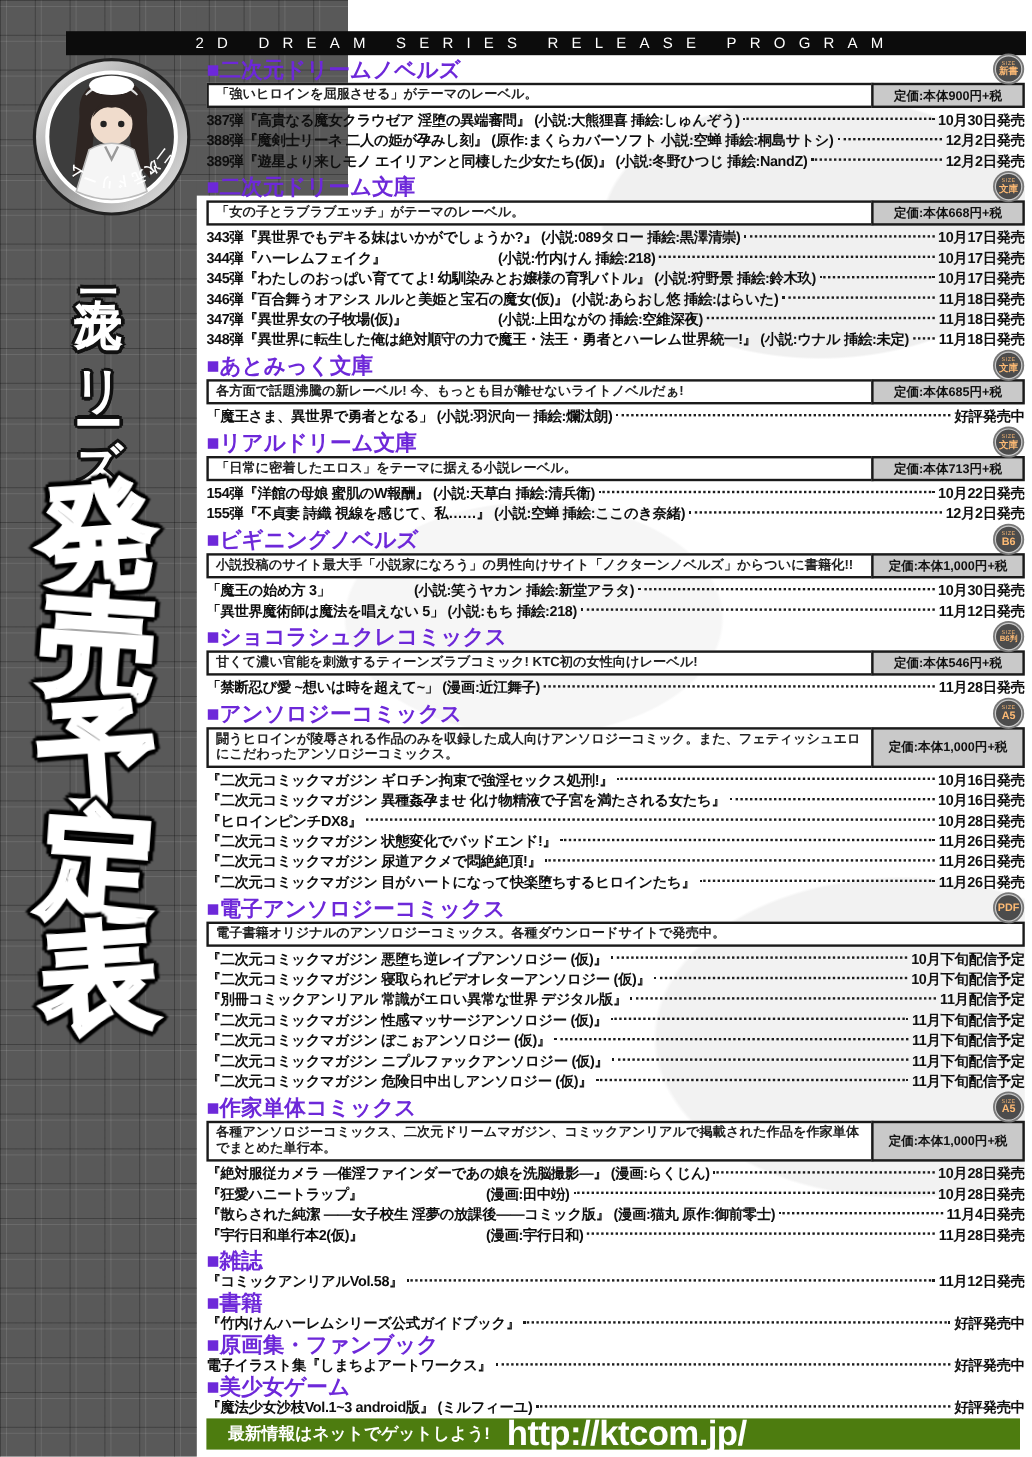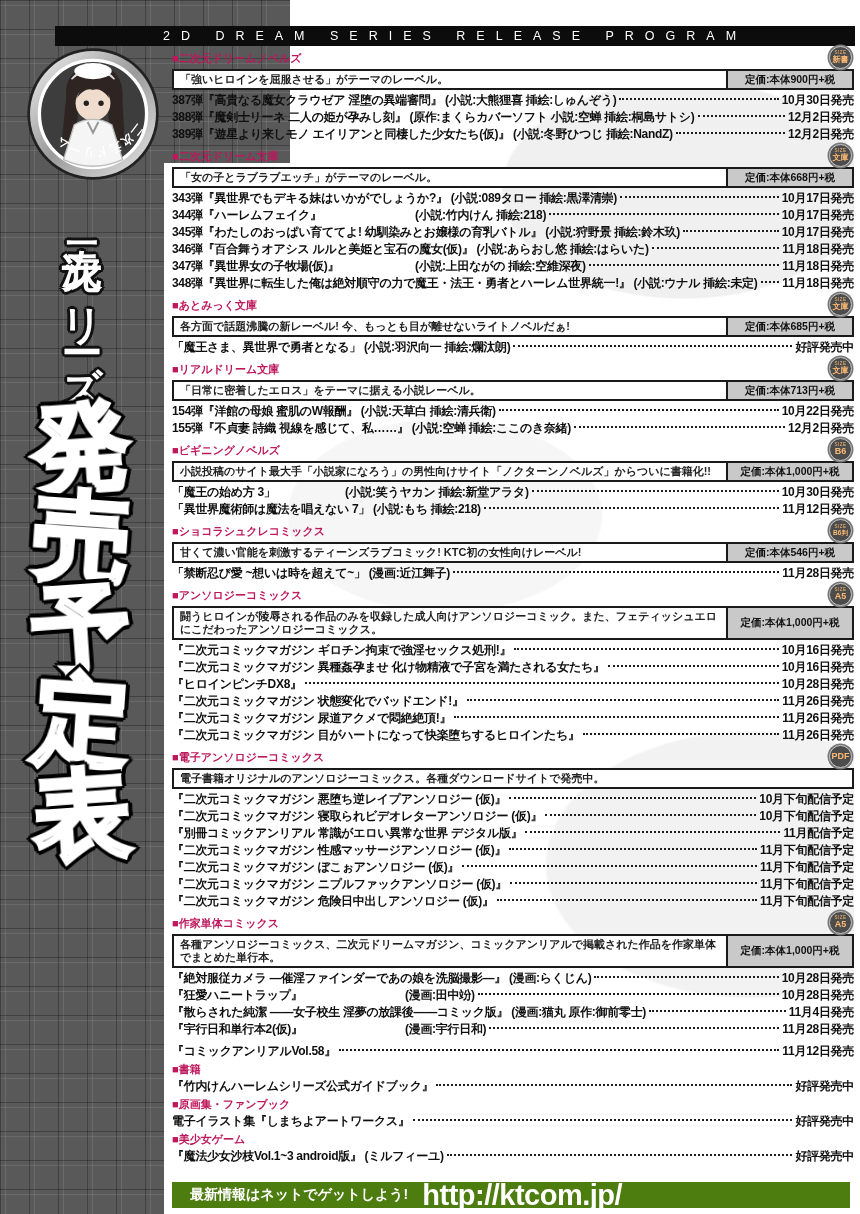--- a/index.html
+++ b/index.html
@@ -45,21 +45,21 @@
 
   
   #content { position:absolute; left:172px; top:50px; right:6px; bottom:0; z-index:3; }
   #content::before { content:""; position:absolute; inset:0; z-index:-1;
     background:
       radial-gradient(ellipse 300px 180px at 75% 12%, #f0f0f0 0 60%, transparent 61%),
       radial-gradient(ellipse 340px 220px at 85% 70%, #f2f2f2 0 60%, transparent 61%),
       radial-gradient(ellipse 260px 160px at 40% 40%, #f6f6f6 0 60%, transparent 61%); }
 
   .sec { position:relative; margin-bottom:5px; }
-  .sec-h { font-size:11px; font-weight:900; line-height:17px; color:#be185d; }
+  .sec-h { font-size:18px; font-weight:900; line-height:17px; color:#6d28d9; }
   .badge { position:absolute; right:2px; top:-4px; width:23px; height:23px; border-radius:50%;
     background:#4c4c4c; border:1.5px solid #c9c9c9; box-shadow:0 0 0 1.5px #777;
     color:#fdba74; display:flex; flex-direction:column; align-items:center; justify-content:center;
     line-height:1; z-index:5; }
   .badge .bt { font-size:4.5px; letter-spacing:.5px; }
   .badge .bm { font-size:9px; font-weight:700; white-space:nowrap; }
   .badge.cjk2 .bm { font-size:8px; }
   .badge.cjk3 .bm { font-size:6.5px; }
   .descrow { display:flex; align-items:stretch; margin:2px 0; }
   .descbox { flex:1; border:2px solid #1a1a1a; background:#fff; padding:2px 6px;
@@ -260,21 +260,21 @@
             <div class="descbox">小説投稿のサイト最大手「小説家になろう」の男性向けサイト「ノクターンノベルズ」からついに書籍化!!</div>
             <div class="price">定価:本体1,000円+税</div>
           </div>
           <div class="item">
             <span class="t">「魔王の始め方 3」</span>
             <span class="c">(小説:笑うヤカン 挿絵:新堂アラタ)</span>
             <span class="lead"></span>
             <span class="date">10月30日発売</span>
           </div>
           <div class="item">
-            <span class="t">「異世界魔術師は魔法を唱えない 7」</span>
+            <span class="t">「異世界魔術師は魔法を唱えない 5」</span>
             <span class="c">(小説:もち 挿絵:218)</span>
             <span class="lead"></span>
             <span class="date">11月12日発売</span>
           </div>
         </div>
         <div class="sec" id="sec-chocolat-sucre">
           <div class="sec-h">■ショコラシュクレコミックス</div>
           <span class="badge cjk3">
             <span class="bt">SIZE</span>
             <span class="bm">B6判</span>
@@ -404,20 +404,21 @@
             <span class="date">11月4日発売</span>
           </div>
           <div class="item">
             <span class="t">『宇行日和単行本2(仮)』</span>
             <span class="c">(漫画:宇行日和)</span>
             <span class="lead"></span>
             <span class="date">11月28日発売</span>
           </div>
         </div>
         <div class="sec mini" id="sec-magazine">
+          <div class="sec-h">■雑誌</div>
           <div class="item">
             <span class="t">『コミックアンリアルVol.58』</span>
             <span class="lead"></span>
             <span class="date">11月12日発売</span>
           </div>
         </div>
         <div class="sec mini" id="sec-books">
           <div class="sec-h">■書籍</div>
           <div class="item">
             <span class="t">『竹内けんハーレムシリーズ公式ガイドブック』</span>

